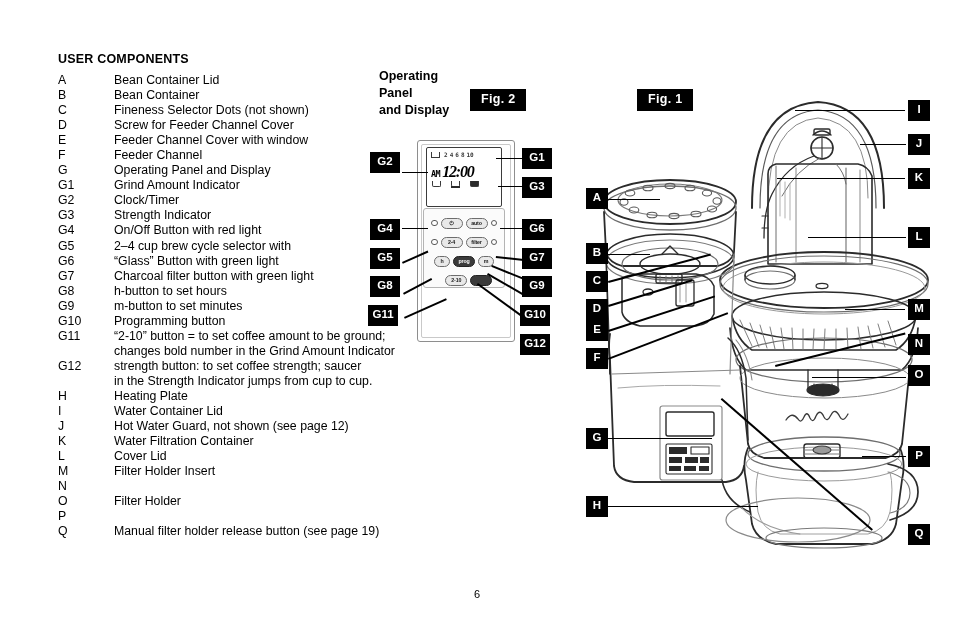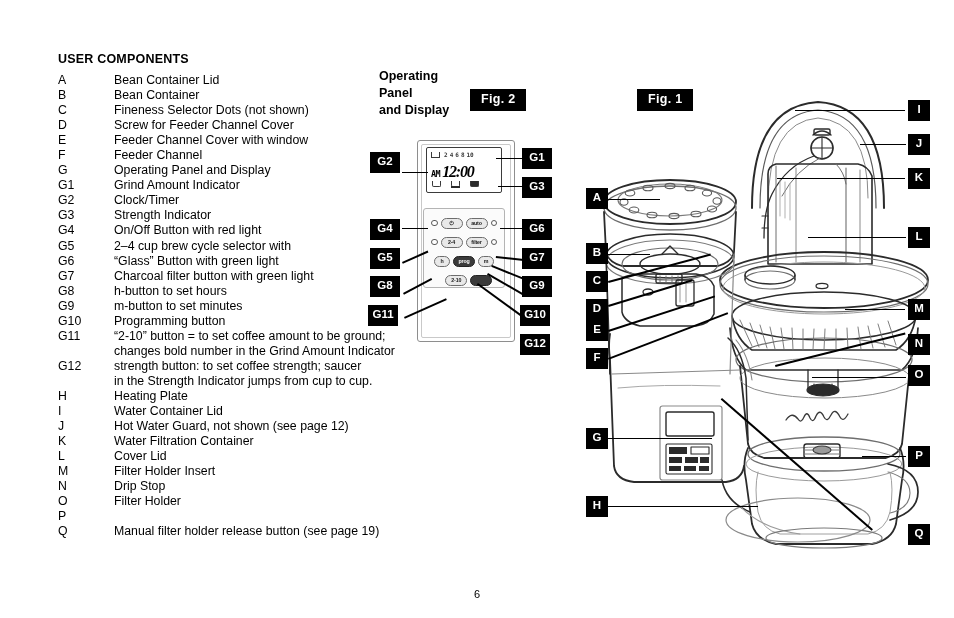--- a/index.html
+++ b/index.html
@@ -98,21 +98,21 @@
   }
   #panel-inner-edge {
     position: absolute;
     left: 3px; top: 3px; right: 3px; bottom: 3px;
     border: 1px solid #c9c9c9;
     border-radius: 2px;
   }
   #lcd {
     position: absolute;
     left: 426px; top: 147px;
-    width: 76px; height: 46px;
+    width: 76px; height: 60px;
     border: 1.5px solid #3b3b3b;
     border-radius: 2px;
     background: #ffffff;
     box-sizing: border-box;
     padding: 2px 4px 0 4px;
   }
   #lcd-top {
     display: flex;
     align-items: center;
     gap: 2px;
@@ -339,21 +339,20 @@
       <div class="comp-row">
         <span class="comp-key">L</span>
         <span class="comp-desc"><span>Cover Lid</span></span>
       </div>
       <div class="comp-row">
         <span class="comp-key">M</span>
         <span class="comp-desc"><span>Filter Holder Insert</span></span>
       </div>
       <div class="comp-row">
         <span class="comp-key">N</span>
-        <span class="comp-desc"><span>Drip Stop</span></span>
       </div>
       <div class="comp-row">
         <span class="comp-key">O</span>
         <span class="comp-desc"><span>Filter Holder</span></span>
       </div>
       <div class="comp-row">
         <span class="comp-key">P</span>
       </div>
       <div class="comp-row">
         <span class="comp-key">Q</span>

